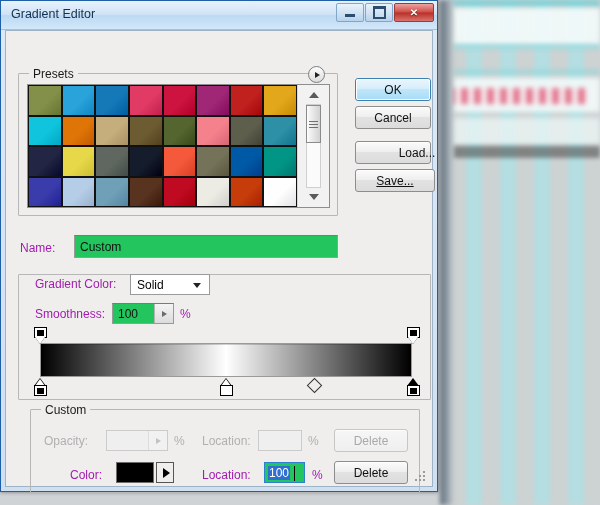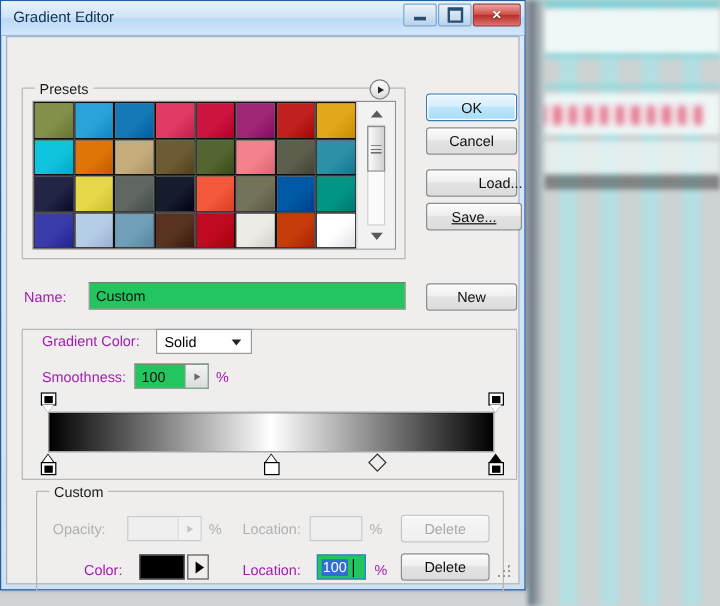--- a/index.html
+++ b/index.html
@@ -349,21 +349,20 @@
               <span class="down-tri"></span>
             </div>
         </div>
       </div>
     </div>
 
     <div class="btn primary" id="ok-btn">OK</div>
     <div class="btn" id="cancel-btn">Cancel</div>
     <div class="btn" id="load-btn">Load...</div>
     <div class="btn" id="save-btn">Save...</div>
-    <div class="btn" id="new-btn">New</div>
 
     <span class="label" id="name-label">Name:</span>
     <div class="field" id="name-field">Custom</div>
 
     <div class="group" id="gtype-group"></div>
     <span class="label" id="gtype-label">Gradient Color:</span>
     <div id="gtype-select">
       <span>Solid</span>
       <span class="dd-tri"></span>
     </div>

